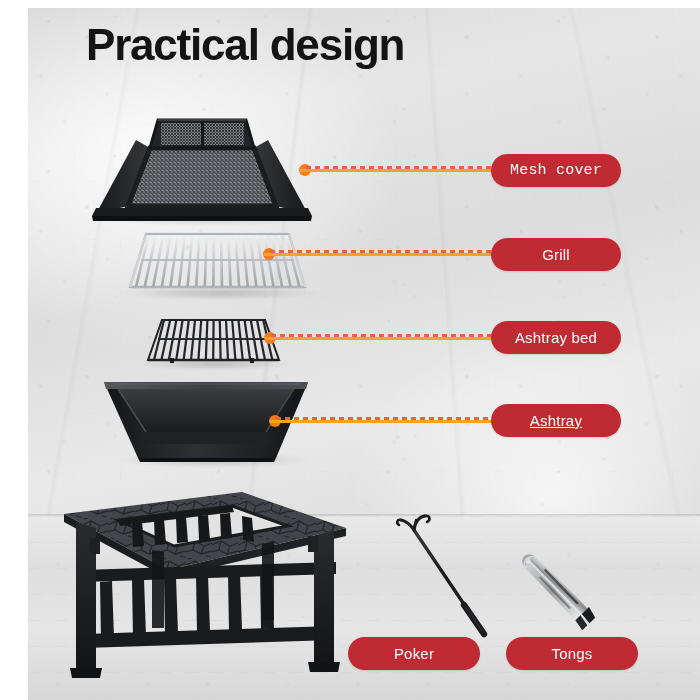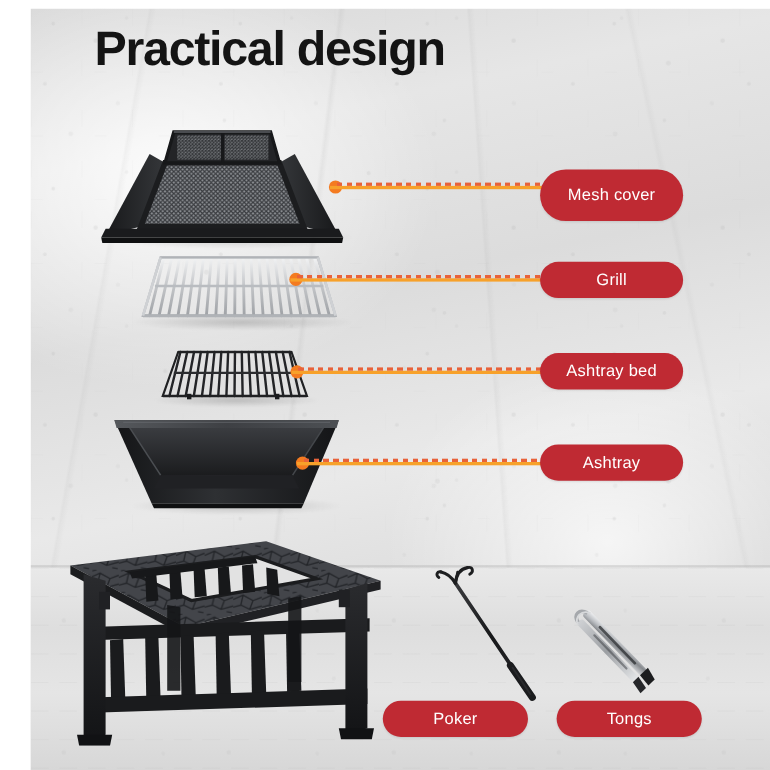--- a/index.html
+++ b/index.html
@@ -227,21 +227,21 @@
 
       <line x1="76" y1="16" x2="164" y2="16" stroke="#4a4c50" stroke-width="1.6"></line>
     </svg>
   </div>
 
   <div class="connector" style="left:300px; top:165px; width:200px;">
     <span class="dot"></span>
     <span class="solid"></span>
     <span class="dashed"></span>
   </div>
-  <div class="pill" style="left:491px; top:154px; width:130px; height:47px;">Mesh cover</div>
+  <div class="pill" style="left:491px; top:154px; width:130px; height:33px;font-family:Liberation Mono, monospace;">Mesh cover</div>
 
   <div class="soft-shadow" style="left:120px; top:286px; width:200px; height:14px;"></div>
   <div class="part" style="left:108px; top:226px; width:222px; height:72px;">
     <svg width="222" height="72" viewBox="0 0 222 72">
       <defs>
         <linearGradient id="grillBar" x1="0" y1="0" x2="0" y2="1">
           <stop offset="0" stop-color="#f2f3f4"></stop>
           <stop offset="0.5" stop-color="#c3c5c8"></stop>
           <stop offset="1" stop-color="#9fa2a6"></stop>
         </linearGradient>
@@ -367,21 +367,21 @@
 
       <polygon points="38,86 176,86 174,90 40,90" fill="#0f1011"></polygon>
     </svg>
   </div>
 
   <div class="connector" style="left:270px; top:416px; width:230px;">
     <span class="dot"></span>
     <span class="solid"></span>
     <span class="dashed"></span>
   </div>
-  <div class="pill" style="left:491px; top:404px; width:130px; height:33px;">Ashtray</div>
+  <div class="pill" style="left:491px; top:404px; width:130px; height:33px;text-decoration:underline;">Ashtray</div>
 
   <div class="part" style="left:56px; top:478px; width:300px; height:200px;">
     <svg width="300" height="200" viewBox="0 0 300 200">
       <defs>
         <linearGradient id="stoneTop" x1="0" y1="0" x2="1" y2="1">
           <stop offset="0" stop-color="#4e5054"></stop>
           <stop offset="0.5" stop-color="#3b3d41"></stop>
           <stop offset="1" stop-color="#303236"></stop>
         </linearGradient>
         <pattern id="stonePat" width="26" height="20" patternUnits="userSpaceOnUse">

